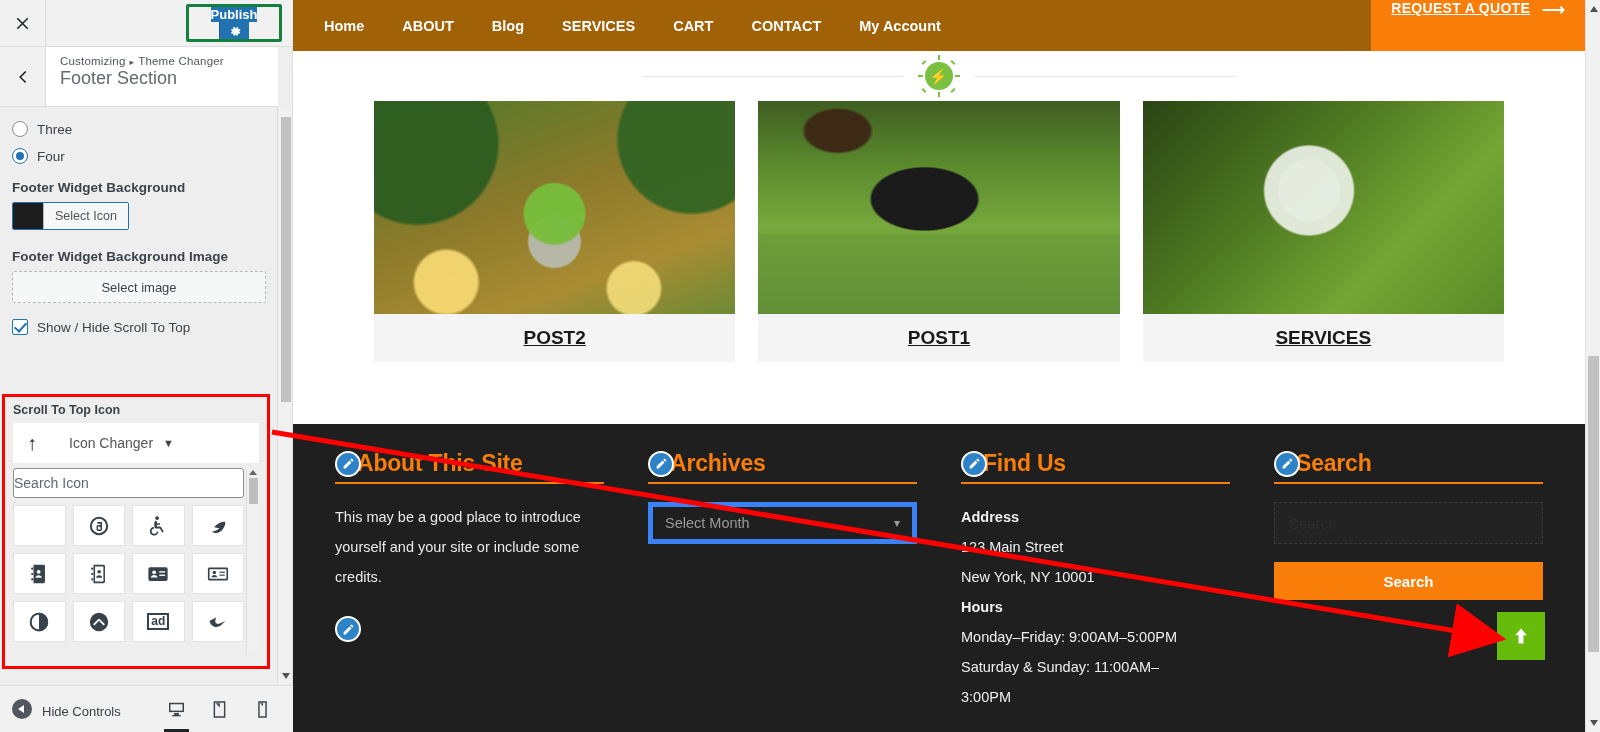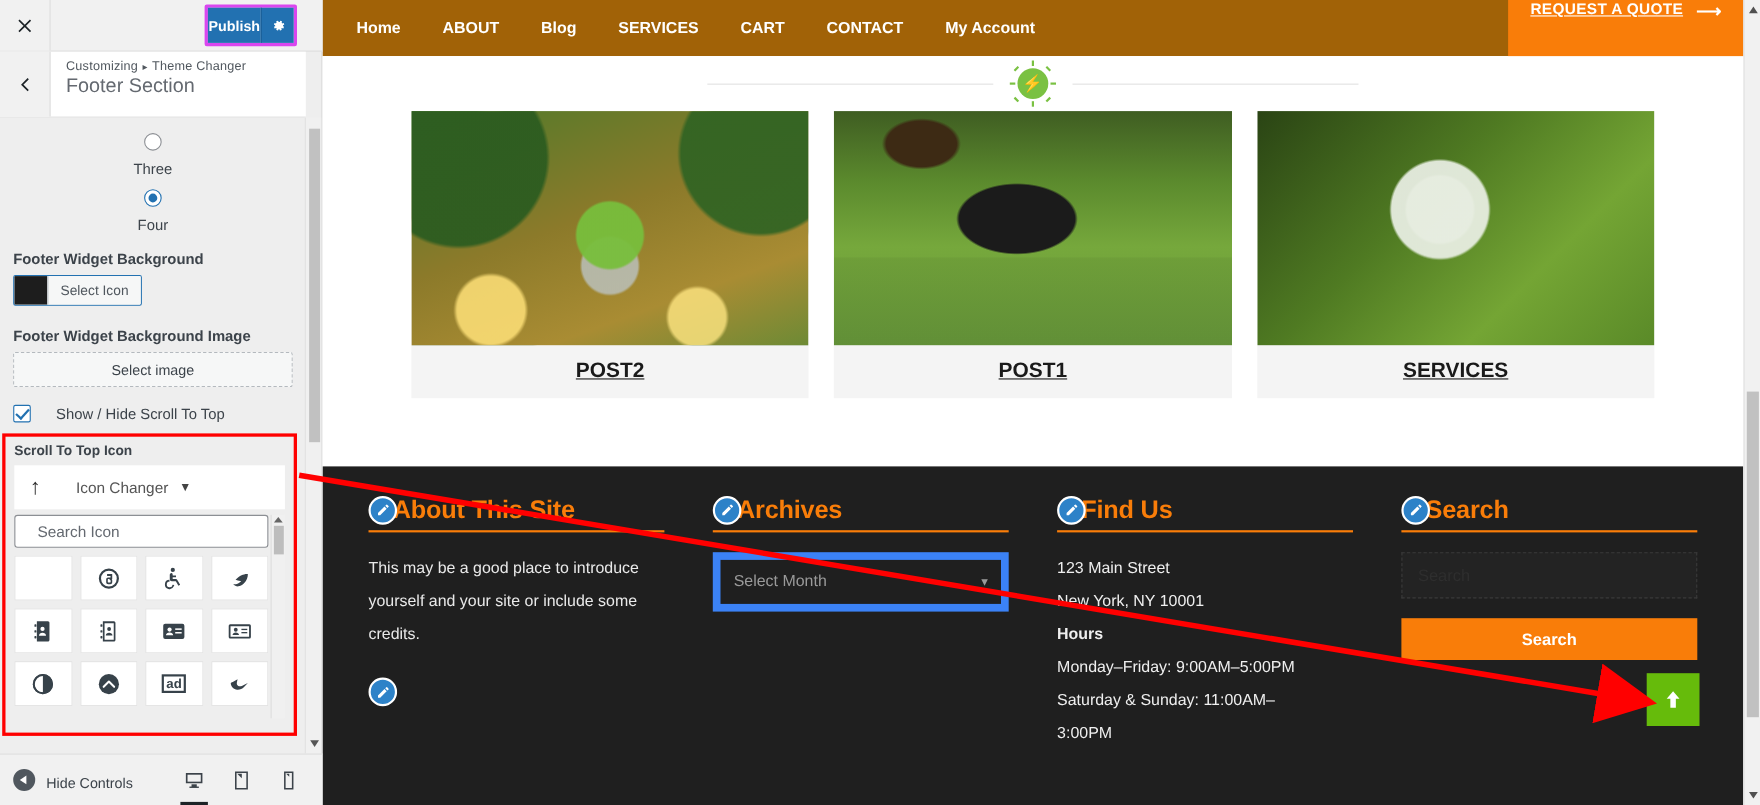--- a/index.html
+++ b/index.html
@@ -24,23 +24,23 @@
     background: #f1f1f1; border-bottom: 1px solid #ddd;
     display: flex; align-items: center;
   }
   .cz-close {
     width: 46px; height: 46px; display: flex; align-items: center; justify-content: center;
     background: #f1f1f1; border-right: 1px solid #ddd; cursor: pointer;
   }
   .cz-close svg { width: 15px; height: 15px; }
   .cz-publish-wrap {
     position: absolute; left: 186px; top: 4px;
-    width: 84px; height: 38px;
-    border: 3px solid #d946ef; border-radius: 2px;
-    display: flex; align-items: center; box-sizing: border-box;
+    width: 96px; height: 38px;
+    border: 3px solid #15803d; border-radius: 2px;
+    display: flex; align-items: center; box-sizing: border-box; flex-direction: column;
   }
   .cz-publish {
     background: #2271b1; color: #fff; height: 100%; flex: 1;
     display: flex; align-items: center; justify-content: center;
     font-size: 13px; font-weight: 600; cursor: pointer;
   }
   .cz-gear {
     background: #2271b1; color: #fff; width: 30px; height: 100%;
     display: flex; align-items: center; justify-content: center;
     border-left: 1px solid #1b5e96; cursor: pointer;
@@ -61,21 +61,21 @@
   .cz-breadcrumb { font-size: 11.5px; color: #50575e; letter-spacing: .2px; }
   .cz-breadcrumb .sep { margin: 0 4px; font-size: 9px; }
   .cz-section-title { font-size: 18px; color: #646970; font-weight: 400; margin-top: 1px; }
 
   
   .cz-body {
     position: absolute; top: 107px; left: 0; width: 278px; bottom: 47px;
     background: #eee; overflow: hidden;
   }
   .cz-field { padding: 0 12px; }
-  .radio-row { display: flex; align-items: center; gap: 9px; margin-bottom: 11px; cursor: pointer; flex-direction: column; }
+  .radio-row { display: flex; align-items: center; gap: 9px; margin-bottom: 11px; cursor: pointer; }
   .radio {
     width: 16px; height: 16px; border-radius: 50%;
     border: 1px solid #8c8f94; background: #fff; flex: none;
     display: flex; align-items: center; justify-content: center;
   }
   .radio.checked { border-color: #2271b1; }
   .radio.checked::after {
     content: ""; width: 8px; height: 8px; border-radius: 50%; background: #2271b1;
   }
   .radio-label { font-size: 13.5px; color: #3c434a; }
@@ -91,21 +91,21 @@
     background: #f6f7f7; padding: 0 11px; display: flex; align-items: center;
     font-size: 12.5px; color: #50575e; border-left: 1px solid #b4b9be; cursor: pointer;
   }
 
   .upload-box {
     border: 1px dashed #b4b9be; background: #f6f7f7;
     height: 32px; display: flex; align-items: center; justify-content: center;
     font-size: 13px; color: #3c434a; cursor: pointer; border-radius: 2px;
   }
 
-  .check-row { display: flex; align-items: center; gap: 23px; margin-top: 16px; cursor: pointer; }
+  .check-row { display: flex; align-items: center; gap: 9px; margin-top: 16px; cursor: pointer; }
   .checkbox {
     width: 16px; height: 16px; border: 1px solid #2271b1; background: #fff;
     border-radius: 2px; flex: none; position: relative;
   }
   .checkbox.checked::after {
     content: ""; position: absolute; left: 4px; top: 0px;
     width: 5px; height: 10px; border: solid #2271b1; border-width: 0 2px 2px 0;
     transform: rotate(42deg);
   }
   .check-label { font-size: 13.5px; color: #3c434a; }
@@ -124,21 +124,21 @@
   .ic-label { font-size: 14px; color: #555; }
   .ic-caret { font-size: 11px; color: #444; margin-left: -22px; }
 
   .icon-panel {
     margin-top: 5px; display: flex; background: #eee;
     height: 185px;
   }
   .icon-panel-inner { flex: 1; padding-right: 2px; }
   .search-icon-input {
     width: 100%; height: 30px; border: 1px solid #8c8f94; border-radius: 3px;
-    background: #fff; font-size: 14px; color: #3c434a; padding: 0 20px;
+    background: #fff; font-size: 14px; color: #3c434a; padding: 0 0;
     font-family: "Liberation Sans", sans-serif;
   }
   .search-icon-input::placeholder { color: #646970; }
   .icon-grid {
     margin-top: 7px; display: grid; grid-template-columns: repeat(4, 1fr);
     gap: 7px;
   }
   .icon-cell {
     height: 41px; background: #fff; border: 1px solid #e3e3e3;
     display: flex; align-items: center; justify-content: center; cursor: pointer;
@@ -287,22 +287,22 @@
     flex: none; cursor: pointer; position: relative; z-index: 3; margin-right: -4px;
   }
   .edit-pencil svg { width: 13px; height: 13px; fill: #fff; }
   .fw-title {
     color: #f97d09; font-size: 23px; font-weight: 700; letter-spacing: -.2px;
   }
   .fw-rule { height: 2px; background: #f97d09; margin-top: 5px; }
 
   .fw-text { color: #e9e9e9; font-size: 14.5px; line-height: 30px; margin-top: 18px; }
   .fw-select {
-    margin-top: 18px; height: 54px; width: 100%; background: transparent;
-    border: 7px solid #3b82f6; color: #9a9a9a; font-size: 14.5px;
+    margin-top: 18px; height: 42px; width: 100%; background: transparent;
+    border: 5px solid #3b82f6; color: #9a9a9a; font-size: 14.5px;
     padding: 0 12px; display: flex; align-items: center; cursor: pointer;
     font-family: "Liberation Sans", sans-serif;
   }
   .fw-select .sel-caret { margin-left: auto; color: #9a9a9a; font-size: 12px; }
 
   .addr-line { color: #efefef; font-size: 14.5px; line-height: 30px; }
   .addr-line.bold { font-weight: 700; }
   .fw-addr { margin-top: 18px; }
 
   .search-input-fake {
@@ -657,20 +657,21 @@
           <div class="fw-head">
             <span class="edit-pencil">
               <svg viewBox="0 0 24 24">
                 <path d="M3 17.3V21h3.7L17.6 10.1l-3.7-3.7zM20.7 7a1 1 0 000-1.4l-2.3-2.3a1 1 0 00-1.4 0l-1.8 1.8 3.7 3.7z"></path>
               </svg>
             </span>
             <span class="fw-title">Find Us</span>
           </div>
           <div class="fw-rule"></div>
           <div class="fw-addr">
+            <div class="addr-line bold">Address</div>
             <div class="addr-line">123 Main Street</div>
             <div class="addr-line">New York, NY 10001</div>
             <div class="addr-line bold">Hours</div>
             <div class="addr-line">Monday–Friday: 9:00AM–5:00PM</div>
             <div class="addr-line">Saturday &amp; Sunday: 11:00AM–</div>
             <div class="addr-line">3:00PM</div>
           </div>
         </div>
 
         <div class="fw-col">

